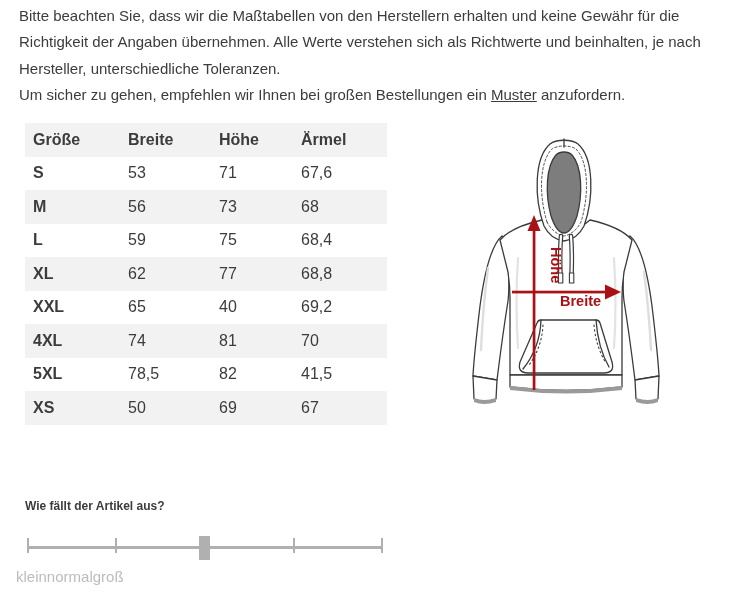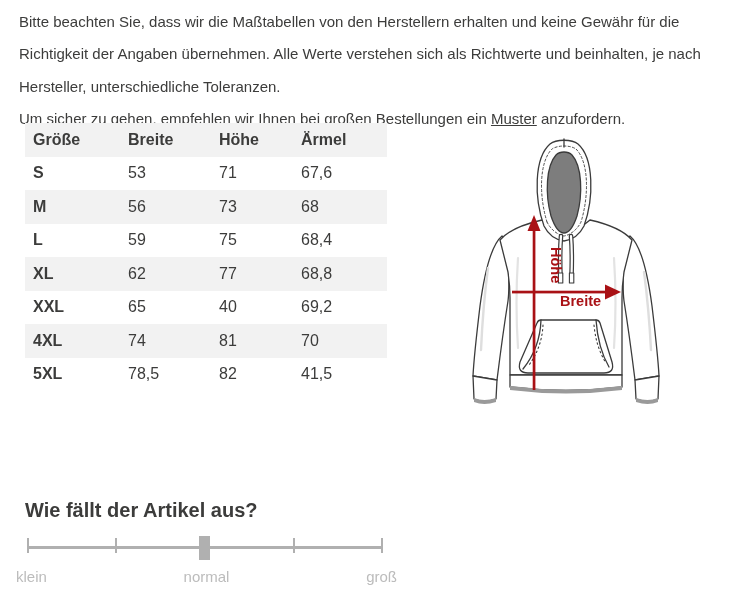--- a/index.html
+++ b/index.html
@@ -3,51 +3,51 @@
 <meta charset="utf-8">
 <style>
   html,body{margin:0;padding:0;}
   body{
     width:755px;height:603px;position:relative;background:#ffffff;
     font-family:"Liberation Sans","DejaVu Sans",sans-serif;
     color:#3c3c3b;overflow:hidden;
   }
   
   .intro{position:absolute;left:19px;top:3px;width:730px;font-size:15px;line-height:26.3px;}
-  .intro .line{white-space:nowrap;margin-top:6px;}
+  .intro .line{white-space:nowrap;}
   .intro a{color:#3c3c3b;text-decoration:underline;cursor:pointer;}
   
   table.size-table{
     position:absolute;left:25px;top:123px;width:362px;
     border-collapse:collapse;font-size:16px;table-layout:fixed;
   }
   table.size-table th,table.size-table td{
     text-align:left;padding:0 0 0 8px;height:33.5px;vertical-align:middle;
     font-weight:normal;
     margin-top:8px;
   }
   table.size-table thead th{background:#f2f2f2;font-weight:bold;}
   table.size-table tbody tr:nth-child(even){background:#f2f2f2;}
   table.size-table td.size-col{font-weight:bold;}
   
   .hoodie-wrap{position:absolute;left:450px;top:136px;width:232px;height:278px;}
   
-  .fit-question{position:absolute;left:25px;top:499px;font-size:20px;font-weight:bold;}
+  .fit-question{position:absolute;left:25px;top:499px;font-size:12px;font-weight:bold;}
   .fit-slider{position:absolute;left:27px;top:536px;width:356px;height:24px;}
   .fit-slider .track{position:absolute;left:0;top:10px;width:356px;height:3px;background:#b0b0b0;}
   .fit-slider .tick{position:absolute;top:2px;width:2px;height:15px;background:#b0b0b0;}
   .fit-slider .tick.t0{left:0;}
   .fit-slider .tick.t1{left:88px;}
   .fit-slider .tick.t2{left:177px;}
   .fit-slider .tick.t3{left:266px;}
   .fit-slider .tick.t4{left:354px;}
   .fit-slider .handle{position:absolute;left:172px;top:0;width:11px;height:24px;background:#b0b0b0;}
   .fit-labels{
     position:absolute;left:16px;top:568px;width:381px;display:flex;
-    justify-content:space-between;font-size:15px;color:#bcbcbc;
+    justify-content:flex-start;font-size:15px;color:#bcbcbc;
   }
 </style>
 </head>
 <body>
 
 <div class="intro">
   <div class="line">Bitte beachten Sie, dass wir die Maßtabellen von den Herstellern erhalten und keine Gewähr für die</div>
   <div class="line">Richtigkeit der Angaben übernehmen. Alle Werte verstehen sich als Richtwerte und beinhalten, je nach</div>
   <div class="line">Hersteller, unterschiedliche Toleranzen.</div>
   <div class="line"><span>Um sicher zu gehen, empfehlen wir Ihnen bei großen Bestellungen ein </span><a>Muster</a><span> anzufordern.</span></div>
@@ -103,20 +103,26 @@
       <td class="size-col">4XL</td>
       <td>74</td>
       <td>81</td>
       <td>70</td>
     </tr>
     <tr>
       <td class="size-col">5XL</td>
       <td>78,5</td>
       <td>82</td>
       <td>41,5</td>
+    </tr>
+    <tr>
+      <td class="size-col">XS</td>
+      <td>50</td>
+      <td>69</td>
+      <td>67</td>
     </tr>
   </tbody>
 </table>
 
 <div class="hoodie-wrap">
   <svg width="232" height="278" viewBox="0 0 232 278">
     <g stroke="#3b3b3b" stroke-width="1.3" fill="#ffffff" stroke-linejoin="round" stroke-linecap="round">
 
       <path d="M 52 100 C 40 110, 34 140, 30 170 C 27 195, 24 220, 23 240 L 47 244 C 50 220, 54 190, 58 165 C 60 150, 58 118, 56 104 Z"></path>
       <path d="M 23 240 L 47 244 L 46 263 Q 34 267 24 263 Z"></path>

